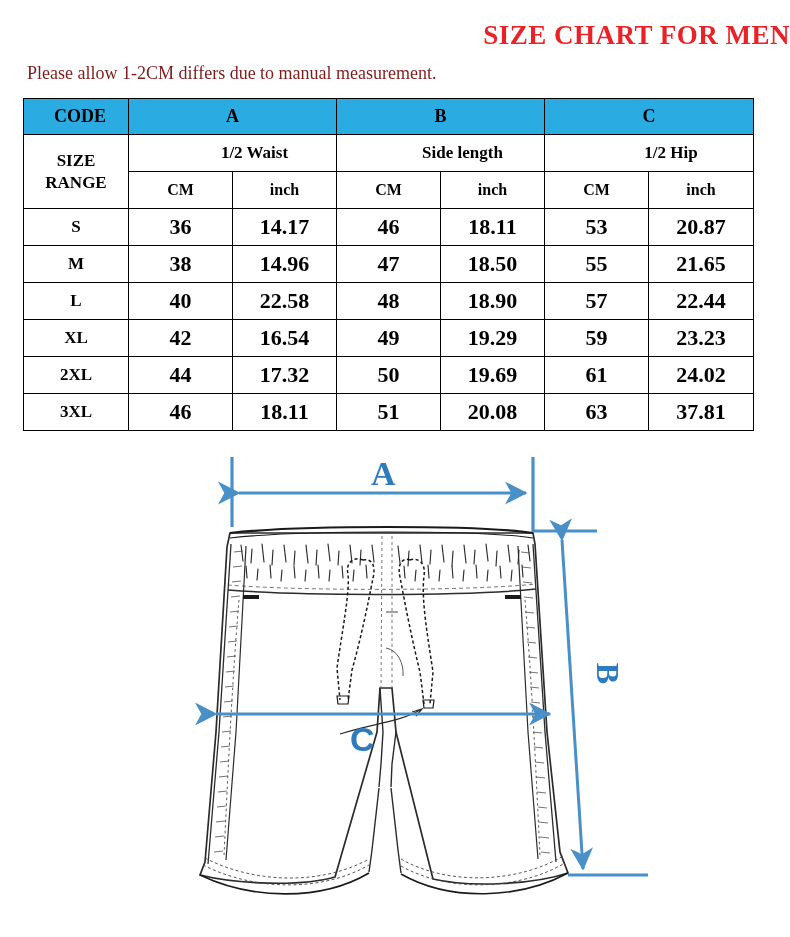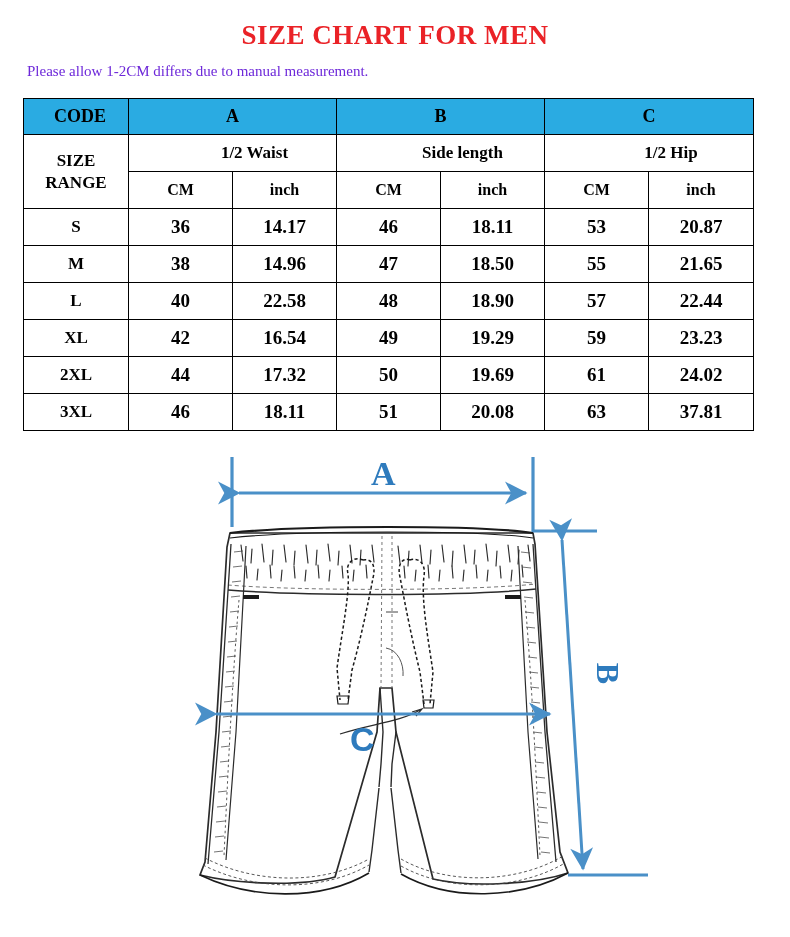--- a/index.html
+++ b/index.html
@@ -15,34 +15,34 @@
     color: #000000;
     overflow: hidden;
   }
 
   
   #title {
     position: absolute;
     left: 0;
     top: 20px;
     width: 790px;
-    text-align: center;
+    text-align: right;
     font-size: 27px;
     font-weight: bold;
     letter-spacing: 0.5px;
     color: #ea2227;
     font-family: "Liberation Serif", "DejaVu Serif", serif;
   }
 
   #subtitle {
     position: absolute;
     left: 27px;
     top: 63px;
-    font-size: 15px;
-    color: #6d28d9;
+    font-size: 18px;
+    color: #7f1d1d;
     white-space: nowrap;
   }
 
   
   #size-table {
     position: absolute;
     left: 23px;
     top: 98px;
     width: 730px;
     border-collapse: collapse;
@@ -78,21 +78,21 @@
     font-size: 17px;
     padding-left: 44px;
   }
   #size-table .unit {
     font-size: 16px;
   }
   #size-table .sizecode {
     font-size: 17px;
   }
   #size-table .val {
-    font-size: 19px;
+    font-size: 22px;
   }
 
   
   #diagram {
     position: absolute;
     left: 0;
     top: 432px;
     width: 790px;
     height: 505px;
   }

